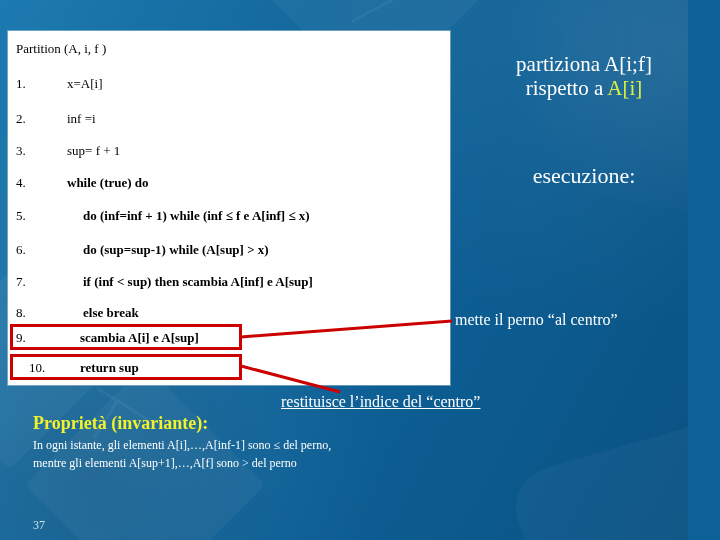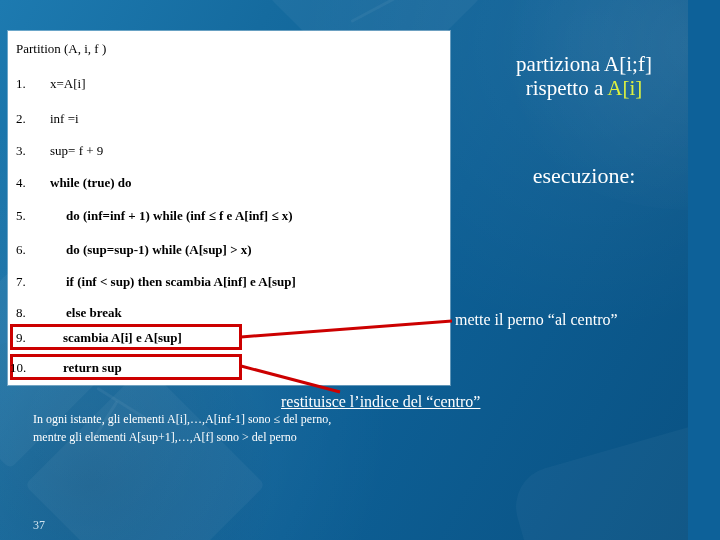--- a/index.html
+++ b/index.html
@@ -76,20 +76,21 @@
   }
   .code-line .num {
     position: absolute;
     left: 8px;
     width: 26px;
     text-align: left;
   }
   .code-line .txt {
     position: absolute;
     white-space: nowrap;
+    margin-left: 17px;
   }
   .kw { font-weight: bold; }
 
   .header-line {
     position: absolute;
     left: 8px;
     top: 10px;
     font-size: 13px;
     color: #000;
     white-space: nowrap;
@@ -231,21 +232,21 @@
       <span class="txt">x=A[i]</span>
     </div>
 
     <div class="code-line ind0" style="top:81px;">
       <span class="num">2.</span>
       <span class="txt">inf =i</span>
     </div>
 
     <div class="code-line ind0" style="top:113px;">
       <span class="num">3.</span>
-      <span class="txt">sup= f + 9</span>
+      <span class="txt">sup= f + 1</span>
     </div>
 
     <div class="code-line ind0" style="top:145px;">
       <span class="num">4.</span>
       <span class="txt kw">while (true) do</span>
     </div>
 
     <div class="code-line ind1" style="top:178px;">
       <span class="num">5.</span>
       <span class="txt kw">do (inf=inf + 1) while (inf ≤ f e A[inf] ≤ x)</span>
@@ -267,21 +268,21 @@
     </div>
 
     <div class="hl-box" style="top:293px;"></div>
     <div class="code-line" style="top:300px;">
       <span class="num" style="left:8px;">9.</span>
       <span class="txt kw" style="left:55px;">scambia A[i] e A[sup]</span>
     </div>
 
     <div class="hl-box" style="top:323px;"></div>
     <div class="code-line" style="top:330px;">
-      <span class="num" style="left:2px;">10.</span>
+      <span class="num" style="left:16px;text-align:center;">10.</span>
       <span class="txt kw" style="left:55px;">return sup</span>
     </div>
   </div>
 
   <svg id="connectors" viewBox="0 0 720 540">
     <line x1="241" y1="337" x2="452" y2="321" stroke="#cc0000" stroke-width="3"></line>
     <line x1="241" y1="366" x2="340" y2="392" stroke="#cc0000" stroke-width="3"></line>
   </svg>
 
   <div class="right-title" id="caption-partition">
@@ -291,19 +292,20 @@
 
   <div class="right-title" id="caption-time">
     <br>
     <span>esecuzione:</span>
   </div>
 
   <div id="note-perno">mette il perno “al centro”</div>
   <div id="note-indice">restituisce l’indice del “centro”</div>
 
   <div id="invariant">
+    <div id="invariant-title">Proprietà (invariante):</div>
     <div class="invariant-body">In ogni istante, gli elementi A[i],…,A[inf-1] sono ≤ del perno,</div>
     <div class="invariant-body">mentre gli elementi A[sup+1],…,A[f] sono &gt; del perno</div>
   </div>
 
   <div id="slide-number">37</div>
 
 </div>
 
 </body></html>

